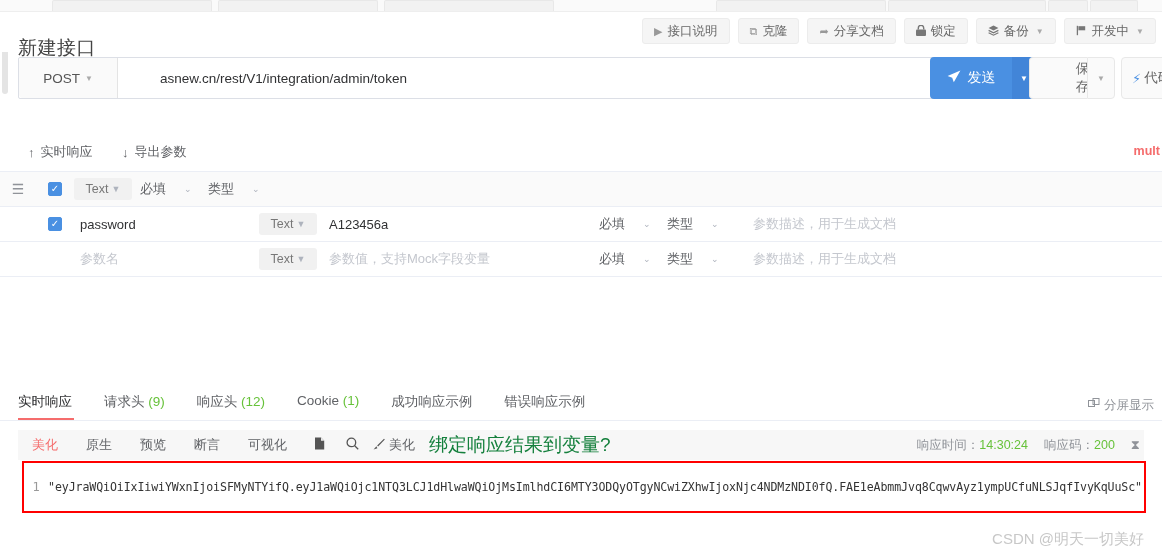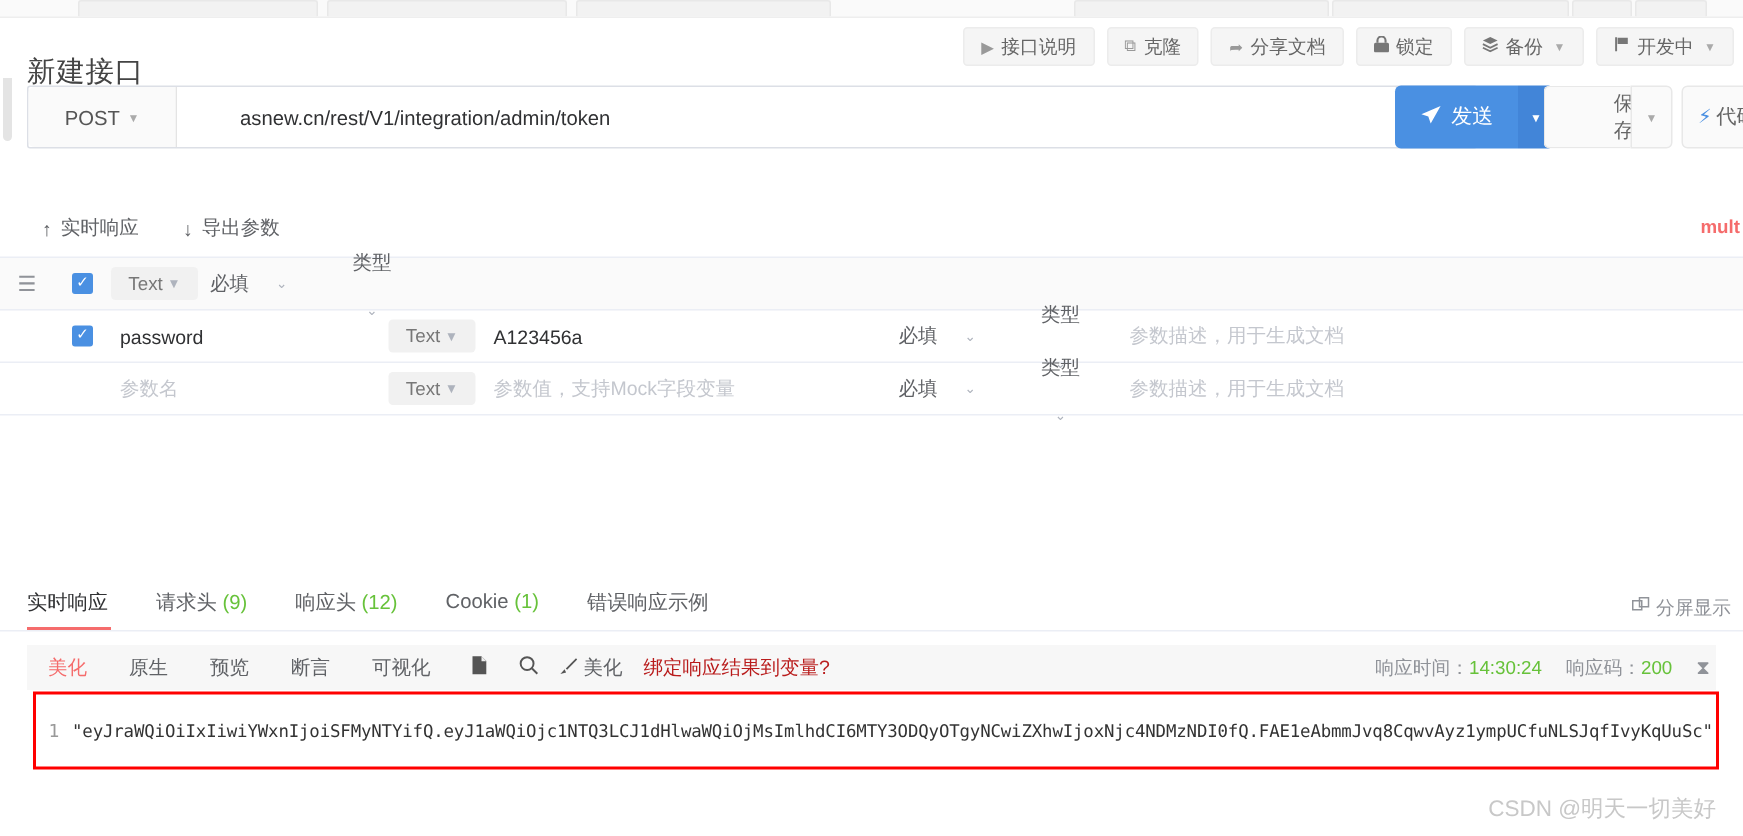--- a/index.html
+++ b/index.html
@@ -86,21 +86,21 @@
   .c-name { width:185px; padding-left:6px; font-size:13px; color:#303133; }
   .c-name.ph { color:#c4c7ce; }
   .c-type { width:58px; }
   .type-pill { background:#f1f1f1; border-radius:3px; height:22px; display:flex;
                align-items:center; justify-content:center; gap:3px;
                font-size:12.5px; color:#777; cursor:pointer; }
   .c-value { width:274px; padding-left:12px; font-size:13px; color:#303133; display:flex; align-items:center; height:43px; }
   .c-value.boxed { border:1px solid #dcdfe6; border-radius:3px; height:26px; background:#fff; margin-left:8px; width:240px; }
   .c-value.ph { color:#c4c7ce; }
   .c-req { width:76px; padding-left:8px; display:flex; align-items:center; gap:18px; font-size:13px; color:#606266; cursor:pointer; }
-  .c-kind { width:80px; display:flex; align-items:center; gap:18px; font-size:13px; color:#606266; cursor:pointer;flex-direction:column; }
+  .c-kind { width:80px; display:flex; align-items:center; gap:18px; font-size:13px; color:#606266; cursor:pointer; }
   .c-desc { flex:1; font-size:13px; color:#c4c7ce; padding-left:6px; }
   .dc { font-size:9px; color:#aeb3bd; }
 
   
   .resptabs { position:absolute; top:388px; left:0; width:1162px; height:33px; border-bottom:1px solid #ebeef5; }
   .resptabs .list { display:flex; padding-left:18px; height:33px; align-items:flex-start; }
   .rstab { position:relative; padding:5px 16px 0 16px; font-size:13.5px; color:#606266; cursor:pointer; white-space:nowrap; }
   .rstab:first-child { padding-left:0; }
   .rstab.active { color:#303133; }
   .rstab.active::after { content:""; position:absolute; left:0; bottom:-9px; width:56px; height:2px; background:#f56c6c; }
@@ -108,21 +108,21 @@
   .split-btn { position:absolute; right:8px; top:9px; display:flex; align-items:center; gap:4px;
                font-size:12.5px; color:#909399; cursor:pointer; }
 
   
   .rtoolbar { position:absolute; top:430px; left:18px; width:1126px; height:30px;
               background:#f7f7f7; display:flex; align-items:center; }
   .vtab { padding:0 14px; font-size:13px; color:#606266; cursor:pointer; }
   .vtab.active { color:#f56c6c; }
   .ticon { margin-left:6px; width:26px; text-align:center; font-size:13px; color:#606266; cursor:pointer; }
   .beautify { display:flex; align-items:center; gap:4px; margin-left:8px; font-size:13px; color:#606266; cursor:pointer; }
-  .bind-link { margin-left:14px; font-size:13px; color:#b91c1c; cursor:pointer; }
+  .bind-link { margin-left:14px; font-size:19px; color:#15803d; cursor:pointer; }
   .meta { margin-left:auto; display:flex; align-items:center; gap:16px; font-size:12.5px; color:#909399; padding-right:4px; }
   .meta .g { color:#67c23a; }
   .hourglass { font-size:13px; color:#909399; cursor:pointer; }
 
   
   .respbox { position:absolute; top:461px; left:22px; width:1124px; height:52px;
              border:2px solid #ff0000; background:#fff; display:flex; align-items:center; }
   .gutter { width:24px; text-align:center; font-size:12px; color:#999;
             font-family:"DejaVu Sans Mono","Liberation Mono",monospace; }
   .codeline { flex:1; font-family:"DejaVu Sans Mono","Liberation Mono",monospace;
@@ -335,20 +335,23 @@
       </div>
       <div class="rstab">
         <span>响应头</span>
         <span class="cnt">(12)</span>
       </div>
       <div class="rstab">
         <span>Cookie</span>
         <span class="cnt">(1)</span>
       </div>
       <div class="rstab">
+        <span>成功响应示例</span>
+      </div>
+      <div class="rstab">
         <span>错误响应示例</span>
       </div>
     </div>
     <div class="split-btn">
       <span>
         <svg width="12" height="12" viewBox="0 0 12 12">
             <rect x="0.5" y="2.5" width="6" height="6" stroke="#909399" fill="none"></rect>
             <rect x="5" y="0.5" width="6" height="6" stroke="#909399" fill="none"></rect>
           </svg>
       </span>

